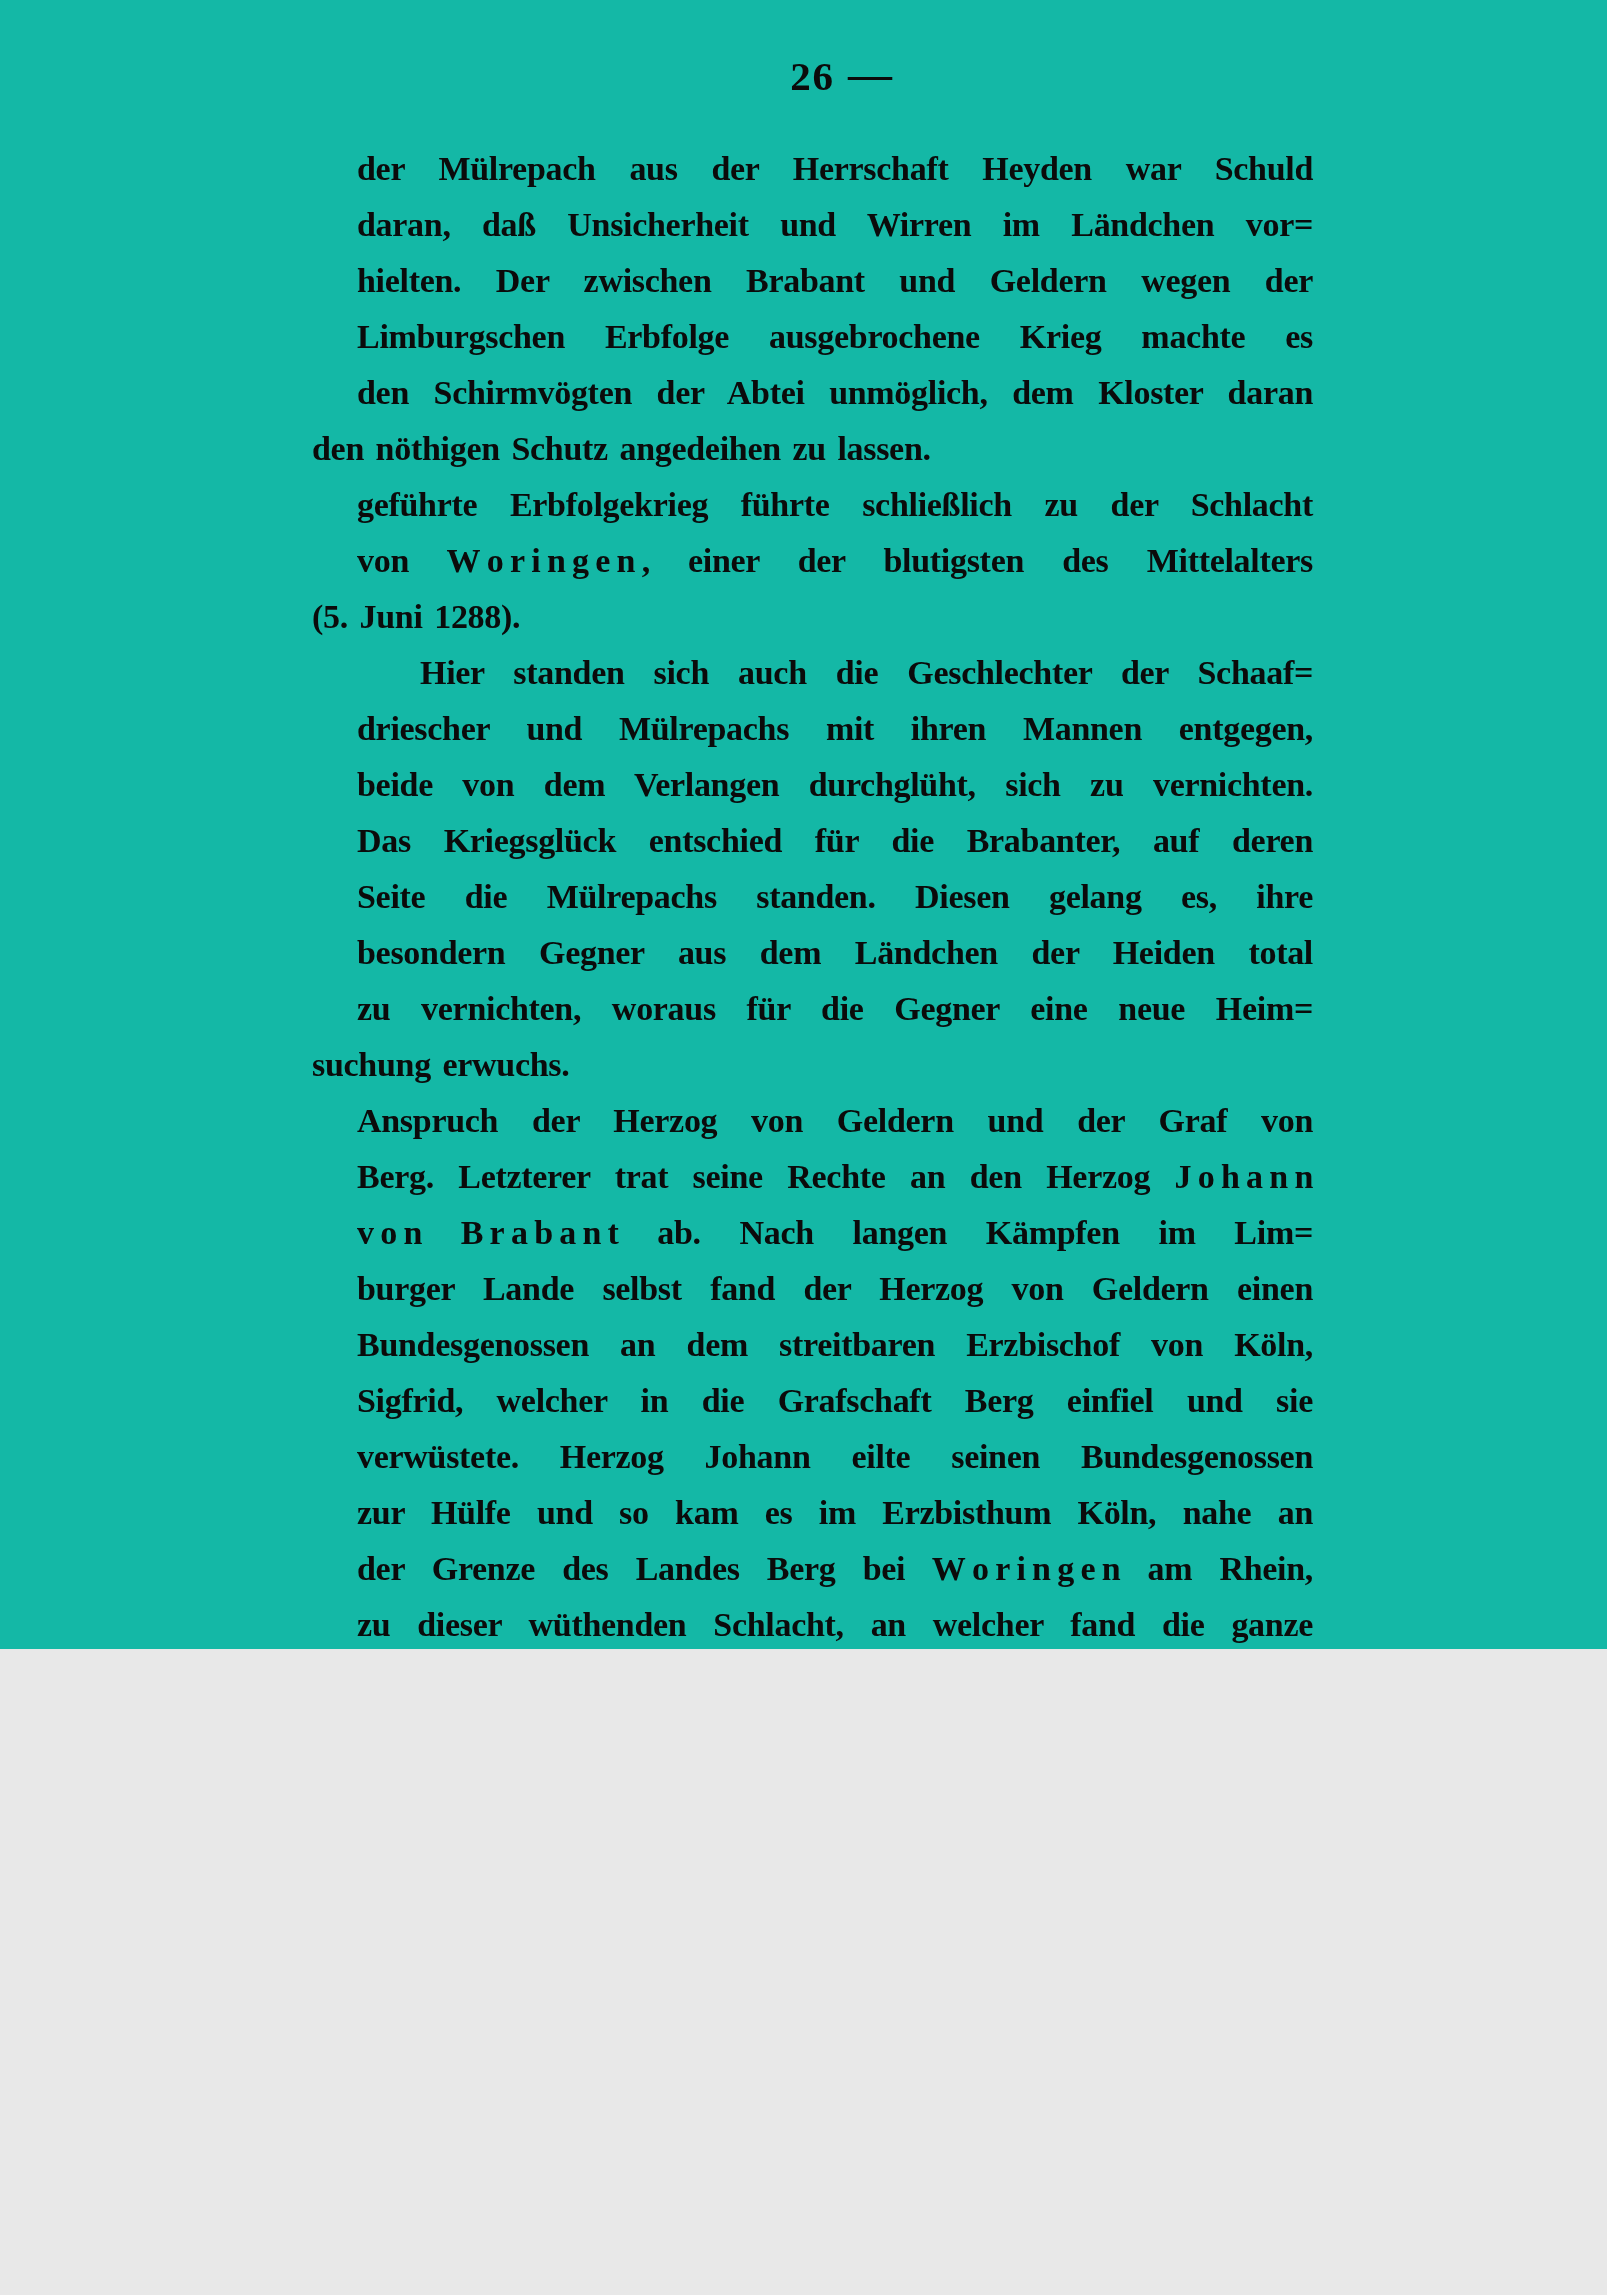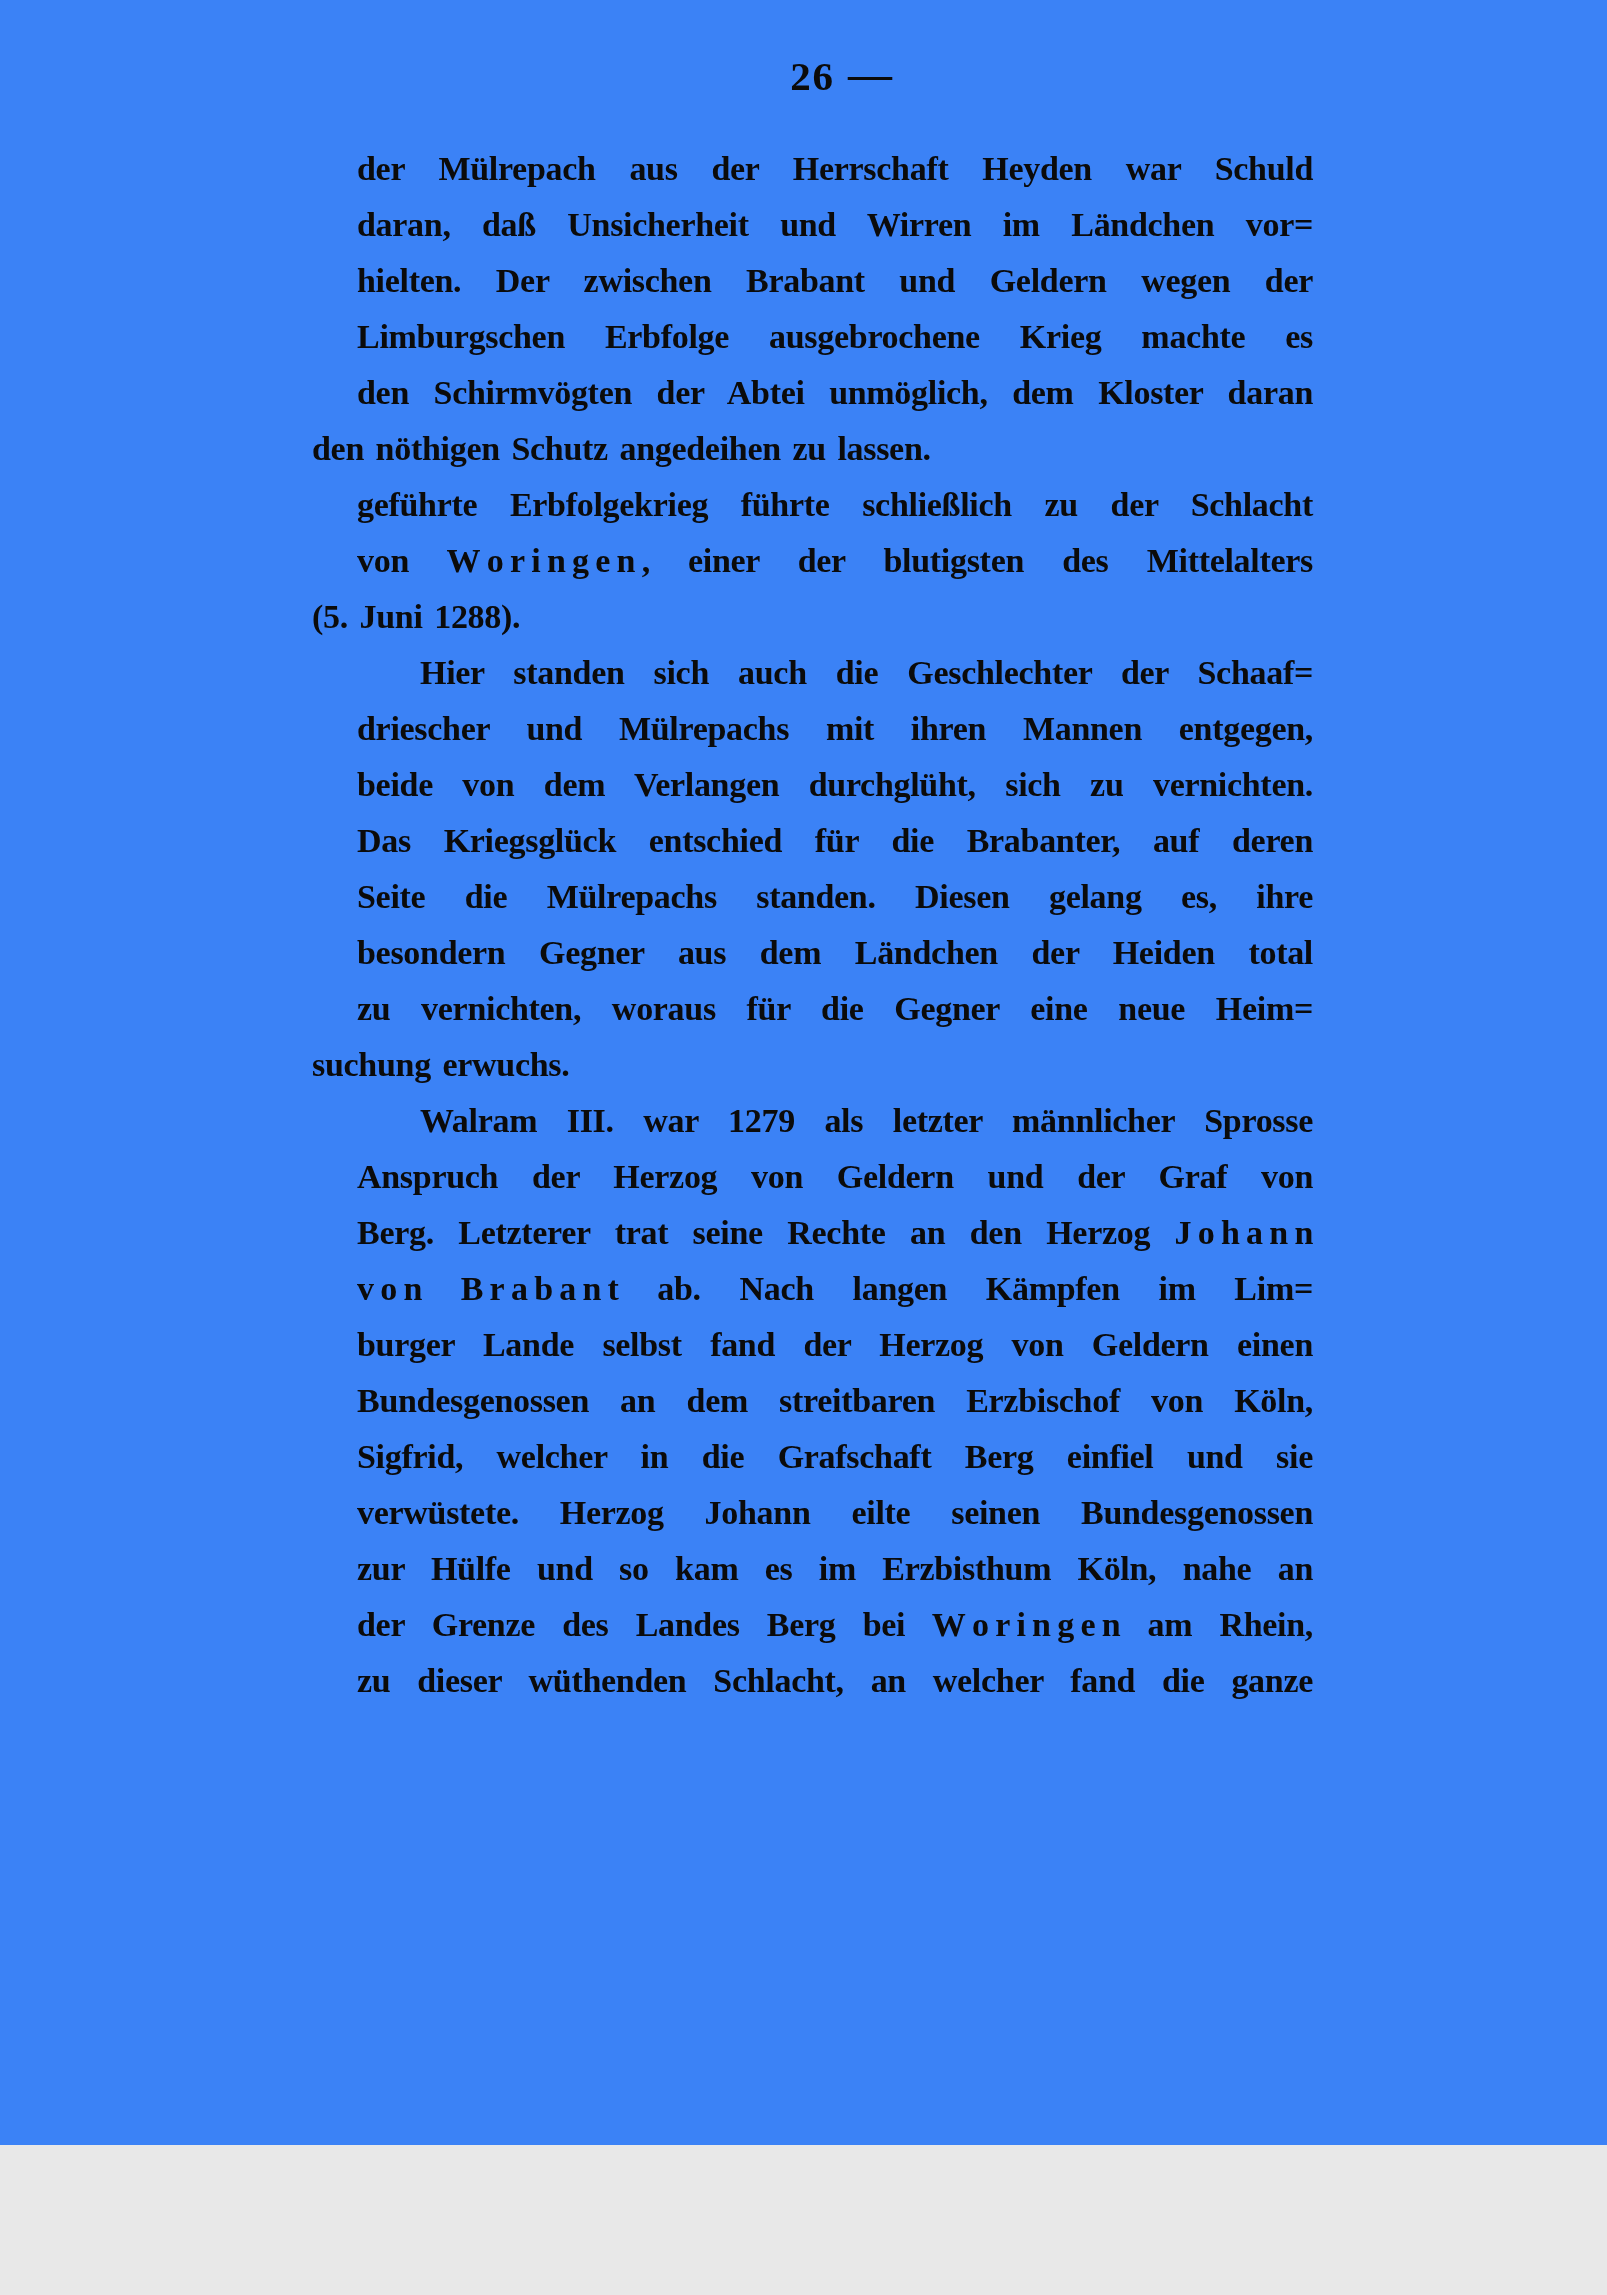--- a/index.html
+++ b/index.html
@@ -4,22 +4,22 @@
 <style>
   html, body {
     margin: 0;
     padding: 0;
     background: #e8e8e8;
   }
 
   .page {
     position: relative;
     width: 1608px;
-    height: 2145px;
-    background: #3b82f6;
+    height: 1649px;
+    background: #14b8a6;
     overflow: hidden;
     font-family: "Liberation Serif", "DejaVu Serif", serif;
     color: #0b0b0b;
     font-weight: 700;
   }
 
   
   .page-head {
     position: absolute;
     left: 312px;
@@ -94,21 +94,20 @@
       <div class="line just">von W o r i n g e n , einer der blutigsten des Mittelalters</div>
       <div class="line noj">(5. Juni 1288).</div>
       <div class="line just ind">Hier standen sich auch die Geschlechter der Schaaf=</div>
       <div class="line just">driescher und Mülrepachs mit ihren Mannen entgegen,</div>
       <div class="line just">beide von dem Verlangen durchglüht, sich zu vernichten.</div>
       <div class="line just">Das Kriegsglück entschied für die Brabanter, auf deren</div>
       <div class="line just">Seite die Mülrepachs standen. Diesen gelang es, ihre</div>
       <div class="line just">besondern Gegner aus dem Ländchen der Heiden total</div>
       <div class="line just">zu vernichten, woraus für die Gegner eine neue Heim=</div>
       <div class="line noj">suchung erwuchs.</div>
-      <div class="line just ind">Walram III. war 1279 als letzter männlicher Sprosse</div>
       <div class="line just">Anspruch der Herzog von Geldern und der Graf von</div>
       <div class="line just">Berg. Letzterer trat seine Rechte an den Herzog J o h a n n</div>
       <div class="line just">v o n B r a b a n t ab. Nach langen Kämpfen im Lim=</div>
       <div class="line just">burger Lande selbst fand der Herzog von Geldern einen</div>
       <div class="line just">Bundesgenossen an dem streitbaren Erzbischof von Köln,</div>
       <div class="line just">Sigfrid, welcher in die Grafschaft Berg einfiel und sie</div>
       <div class="line just">verwüstete. Herzog Johann eilte seinen Bundesgenossen</div>
       <div class="line just">zur Hülfe und so kam es im Erzbisthum Köln, nahe an</div>
       <div class="line just">der Grenze des Landes Berg bei W o r i n g e n am Rhein,</div>
       <div class="line just">zu dieser wüthenden Schlacht, an welcher fand die ganze</div>

